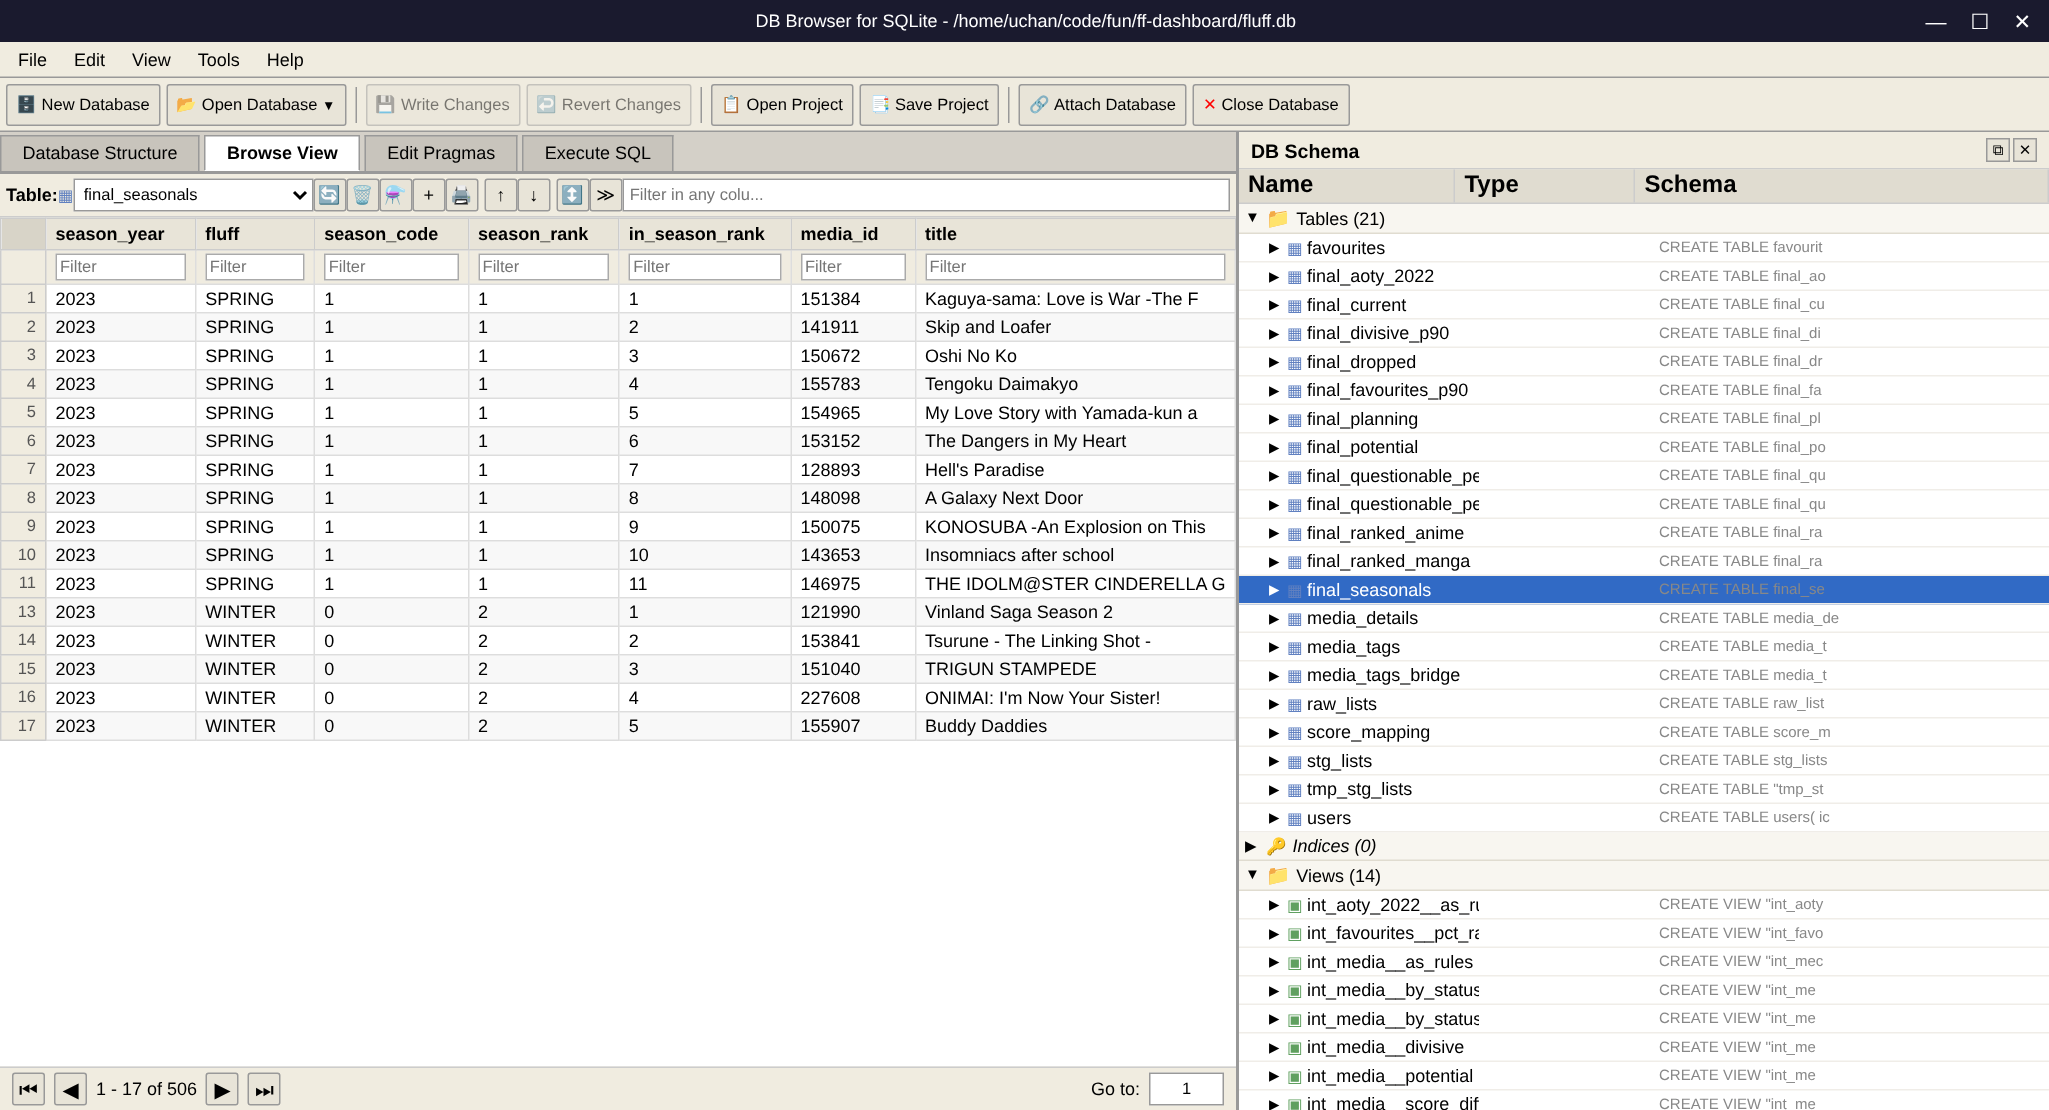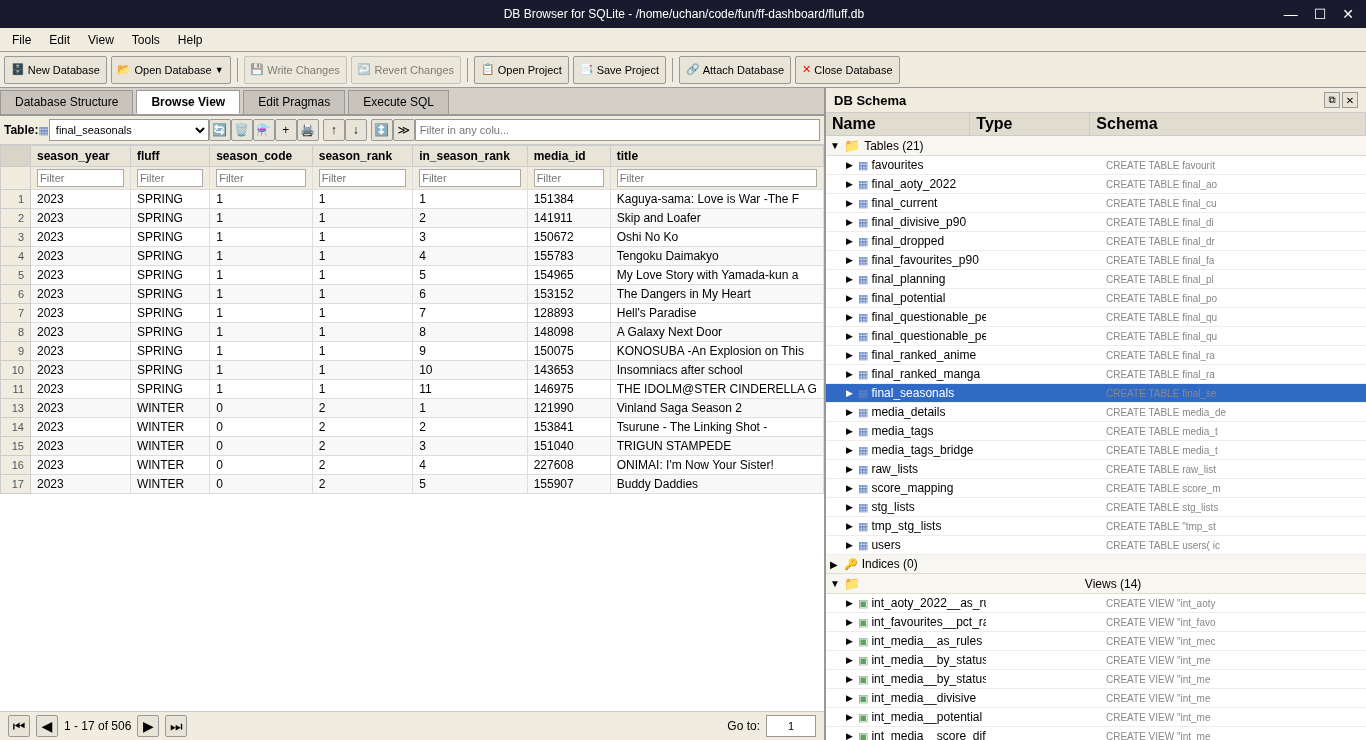--- a/index.html
+++ b/index.html
@@ -535,29 +535,29 @@
               <div class="tree-cell type-cell"></div>
               <div class="tree-cell schema-cell">CREATE TABLE users( ic</div>
             </div>
           </div>
       </div>
 
       <div class="tree-section">
         <div class="tree-section-header">
           <span class="tree-arrow">▶</span>
           <span class="index-icon tree-icon">🔑</span>
-          <span style="flex:1;">Indices (0)</span>
+          <span style="flex:1;font-style:italic;">Indices (0)</span>
         </div>
       </div>
 
       <div class="tree-section">
         <div class="tree-section-header">
           <span class="tree-arrow">▼</span>
           <span class="folder-icon tree-icon">📁</span>
-          <span style="flex:1;text-align:center;">Views (14)</span>
+          <span style="flex:1;">Views (14)</span>
         </div>
         <div id="views-rows">
             <div class="tree-row">
               <span style="width: 12px; display: inline-block; font-size: 9px;">▶</span>
               <div class="tree-cell name-cell"><span style="color:#60a060; font-size:11px;">▣</span> int_aoty_2022__as_rules</div>
               <div class="tree-cell type-cell"></div>
               <div class="tree-cell schema-cell">CREATE VIEW "int_aoty</div>
             </div>
             <div class="tree-row">
               <span style="width: 12px; display: inline-block; font-size: 9px;">▶</span>

